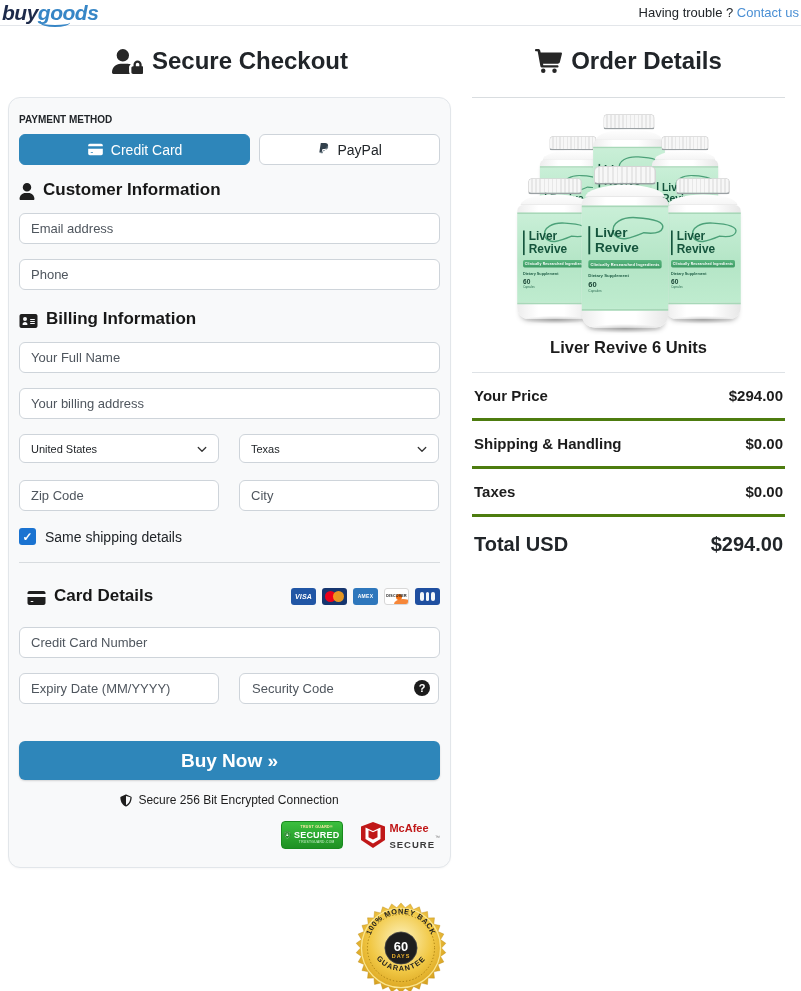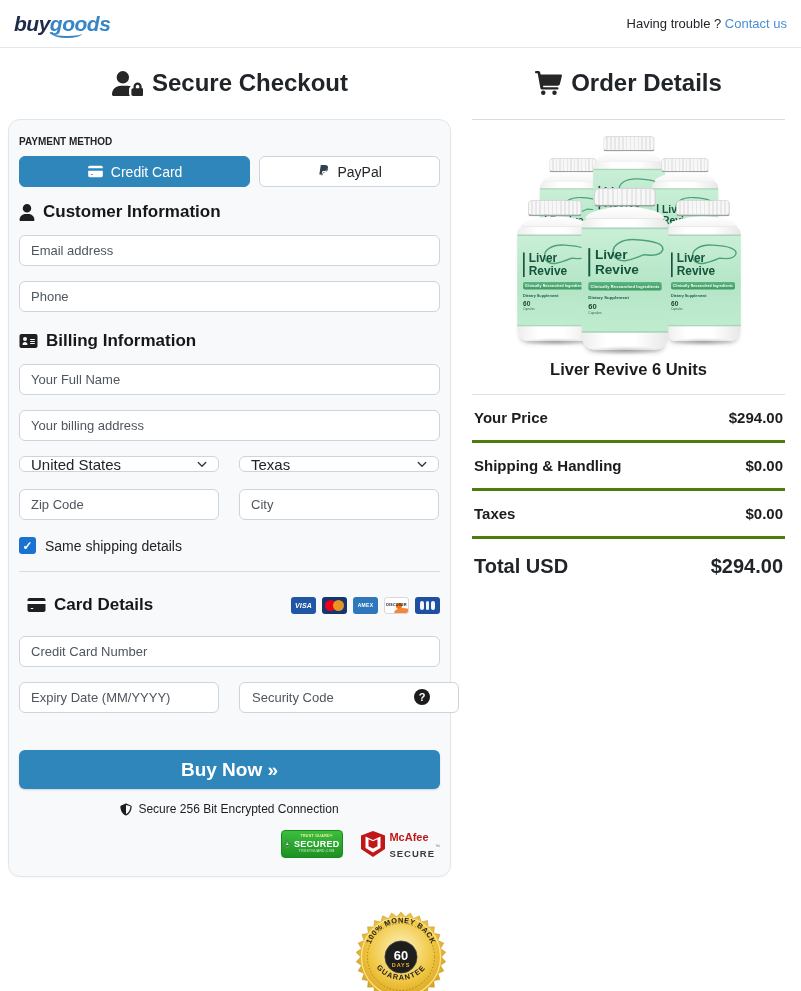--- a/index.html
+++ b/index.html
@@ -5,22 +5,22 @@
   * { margin:0; padding:0; box-sizing:border-box; }
   html,body { background:#fff; }
   body {
     width:801px; min-height:991px; margin:0 auto;
     font-family:"Liberation Sans", sans-serif;
     color:#212529; overflow-x:hidden;
   }
 
   
   .topbar {
-    height:48px; display:flex; align-items:center; justify-content:space-between;
-    padding:0 14px; border-bottom:1px solid #e3e6ea; background:#fff;
+    height:26px; display:flex; align-items:center; justify-content:space-between;
+    padding:0 2px; border-bottom:1px solid #e3e6ea; background:#fff;
   }
   .logo { font-size:21px; font-weight:bold; font-style:italic; letter-spacing:-0.5px; position:relative; line-height:1;}
   .logo .lg-buy { color:#1d2a4a; }
   .logo .lg-goods { color:#3786c6; }
   .logo .lg-swoosh {
     position:absolute; left:38px; bottom:-4px; width:30px; height:9px;
     border-bottom:2px solid #3786c6; border-radius:50%;
   }
   .help { font-size:13px; color:#212529; }
   .help a { color:#4a8fd4; text-decoration:none; cursor:pointer; }
@@ -49,34 +49,34 @@
     display:flex; align-items:center; justify-content:center; gap:7px;
     font-size:14px; color:#212529; cursor:pointer; font-family:inherit;
   }
   .pm-btn.active { background:#2e86ba; border-color:#2e86ba; color:#fff; }
   .pm-btn.cc { flex:1.18; }
   .pm-btn.pp { flex:0.92; }
   .pm-btn.ap { flex:1.0; }
 
   h2.form-h {
     font-size:17px; font-weight:bold; color:#171717;
-    display:flex; align-items:center; gap:8px; margin:4px 0 13px;
+    display:flex; align-items:flex-end; gap:8px; margin:4px 0 13px;
   }
   .inp {
     width:100%; height:31px; border:1px solid #ced4da; border-radius:6px;
     background:#fff; padding:0 11px; font-size:13px; color:#212529;
     font-family:inherit; margin-bottom:15px; outline:none;
   }
   .inp::placeholder { color:#4f565e; opacity:1; }
   .two-col { display:flex; gap:20px; margin-bottom:17px; }
   .two-col > * { flex:0 0 200px; width:200px; margin-bottom:0; }
   .sel {
-    height:16px; border:1px solid #ced4da; border-radius:6px; background:#fff;
+    height:29px; border:1px solid #ced4da; border-radius:6px; background:#fff;
     display:flex; align-items:center; justify-content:space-between;
-    padding:0 10px 0 11px; font-size:15px; color:#212529; cursor:pointer;
+    padding:0 10px 0 11px; font-size:11px; color:#212529; cursor:pointer;
   }
   .sec-wrap { position:relative; }
   .sec-wrap .inp { margin-bottom:0; }
   .q-ico {
     position:absolute; right:9px; top:7px; width:16px; height:16px; border-radius:50%;
     background:#1c1c1c; color:#fff; font-size:11px; font-weight:bold;
     display:flex; align-items:center; justify-content:center; cursor:pointer;
   }
   .chk-row { display:flex; align-items:center; gap:9px; margin:4px 0 2px; }
   .chk {
@@ -303,21 +303,21 @@
               <i></i>
             </div>
         </div>
       </div>
 
       <input class="inp" type="text" placeholder="Credit Card Number" style="">
 
       <div class="two-col">
         <input class="inp" type="text" placeholder="Expiry Date (MM/YYYY)" style="">
         <div class="sec-wrap">
-          <input class="inp" type="text" style="width: 220px; padding-left: 12px;" placeholder="Security Code">
+          <input class="inp" type="text" style="width: 200px; padding-left: 12px;" placeholder="Security Code">
           <div class="q-ico">?</div>
         </div>
       </div>
 
       <button class="buy-btn">Buy Now »</button>
 
       <div class="secure-note">
         <svg width="12" height="13" viewBox="0 0 512 512">
             <path fill="#1d1d1d" d="M256 0c5 0 9 1 13 3l208 88c12 5 20 17 20 30 0 130-53 325-232 388-6 2-12 2-18 0C68 446 15 251 15 121c0-13 8-25 20-30L243 3c4-2 8-3 13-3zm0 60v392c140-55 186-212 188-330L256 60z"></path>
           </svg>

